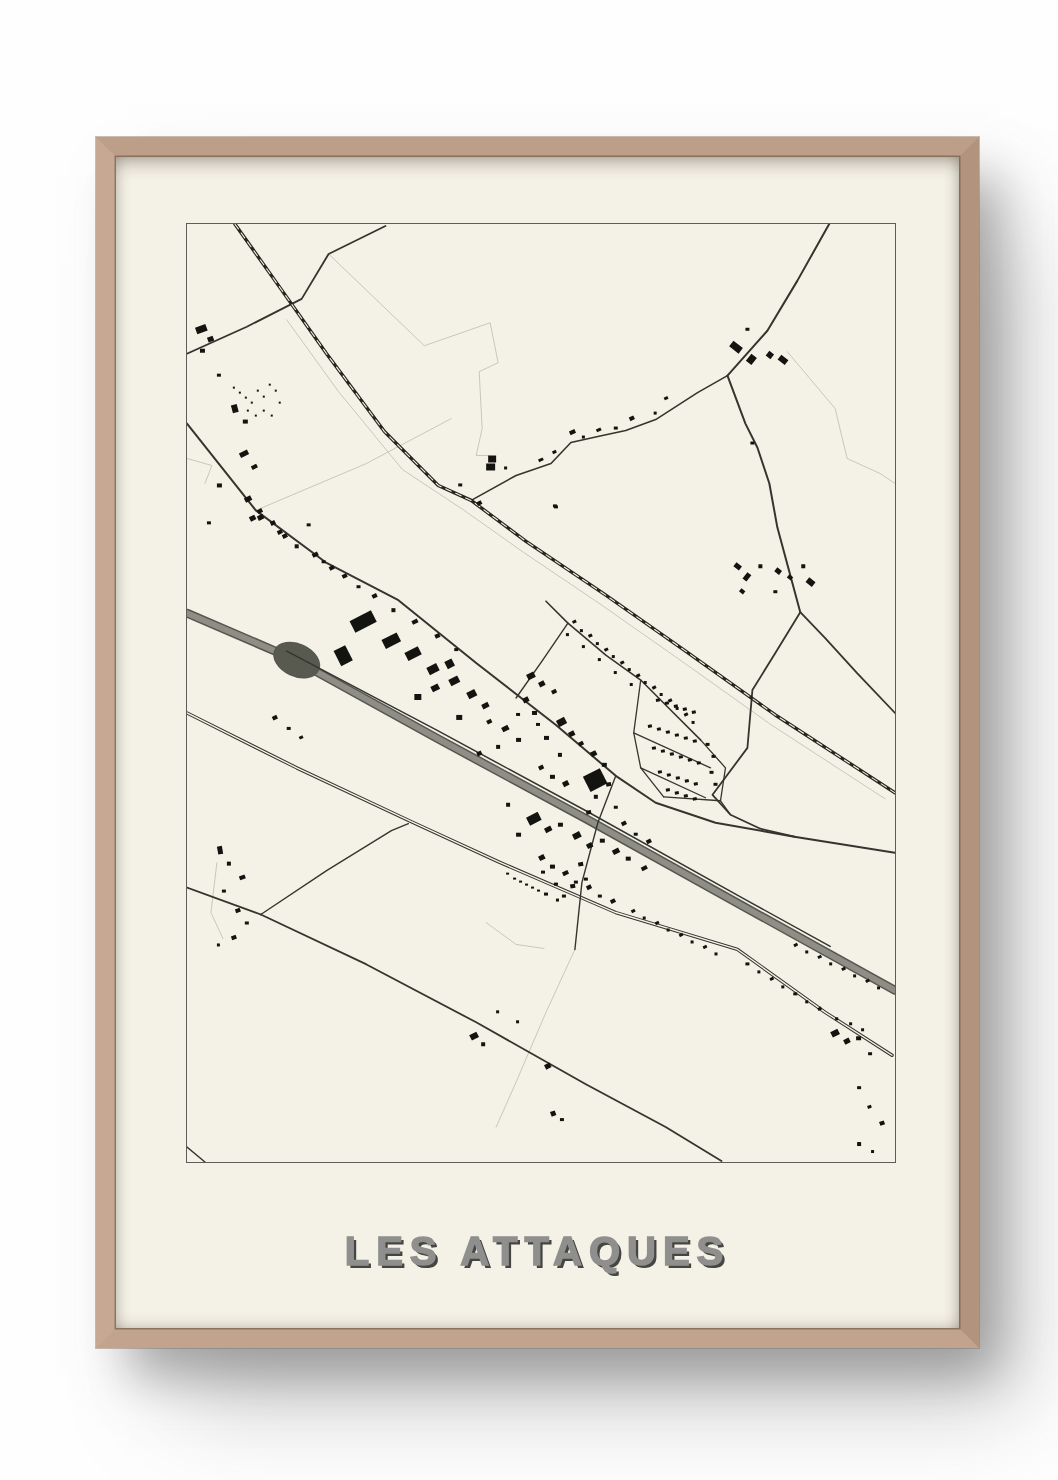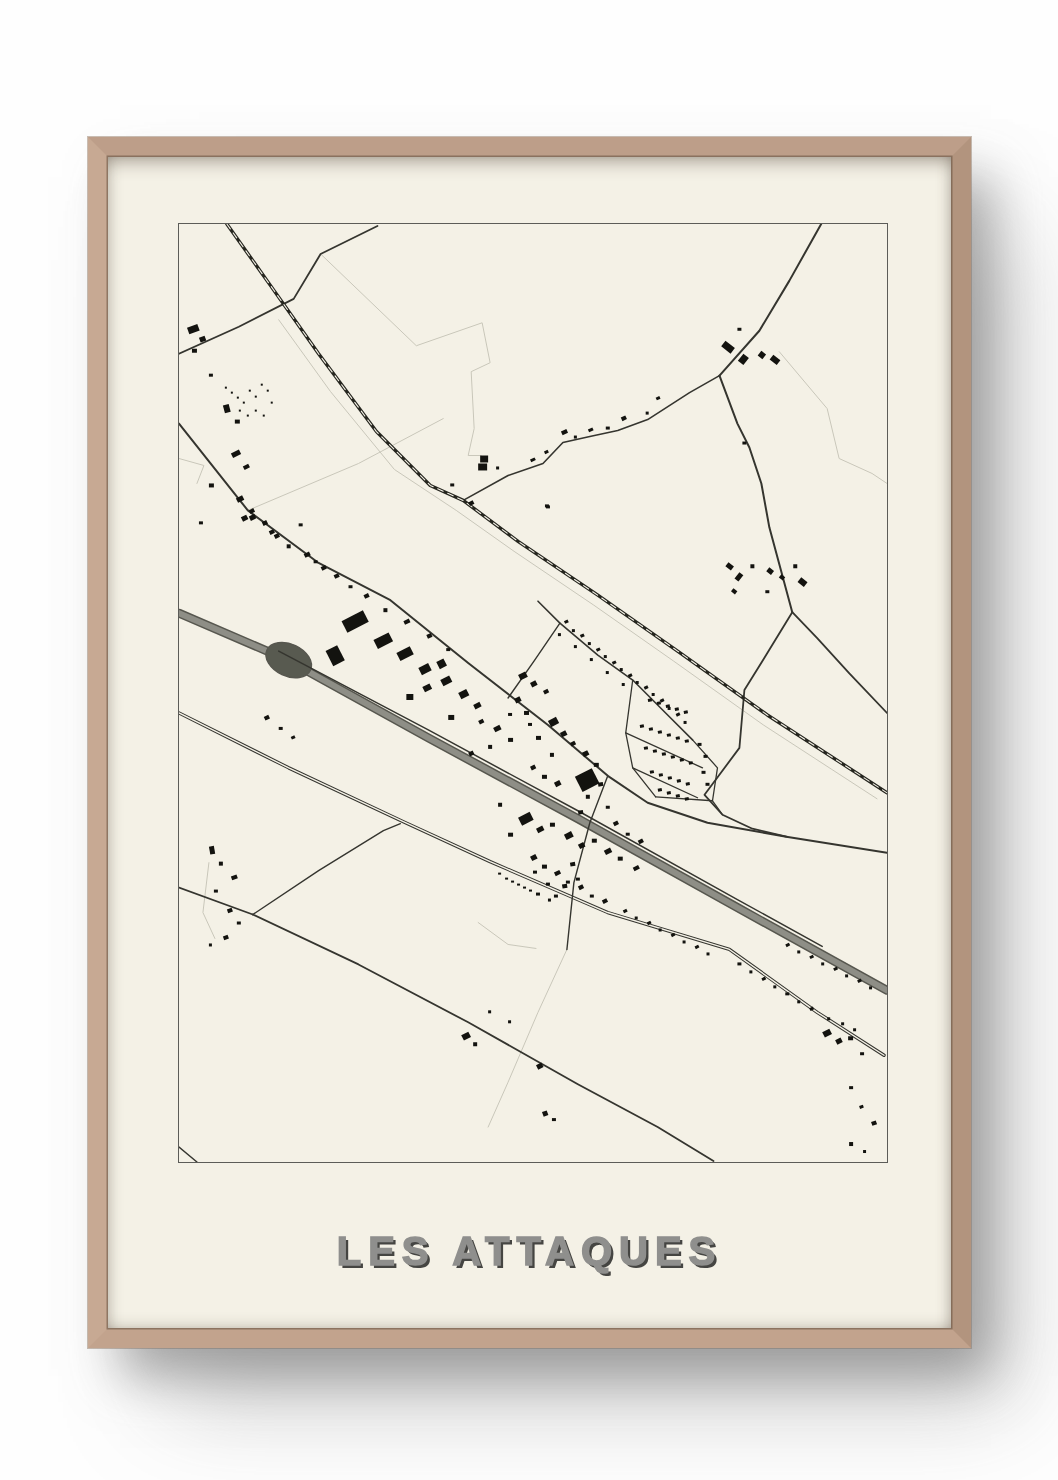--- a/index.html
+++ b/index.html
@@ -1,20 +1,20 @@
 <!DOCTYPE html>
 <html><head>
 <meta charset="utf-8">
 <style>
   html,body{margin:0;padding:0;background:#ffffff;}
   body{width:1058px;height:1480px;position:relative;overflow:hidden;
        font-family:"Liberation Sans", sans-serif;}
   .wall{position:absolute;inset:0;background:#fefefe;}
   .frame{
-    position:absolute;left:88px;top:137px;width:883px;height:1211px;
+    position:absolute;left:96px;top:137px;width:883px;height:1211px;
     box-sizing:border-box;
     border-style:solid;border-width:20px;
     border-top-color:#bd9e89;border-left-color:#c7a993;
     border-right-color:#b2947e;border-bottom-color:#c2a38d;
     box-shadow:26px 34px 48px -6px rgba(110,110,110,.55),
                60px 72px 95px -18px rgba(130,130,130,.38),
                0 0 0 1px rgba(140,112,92,.45);
     background:#f4f1e6;
   }
   .mat{

